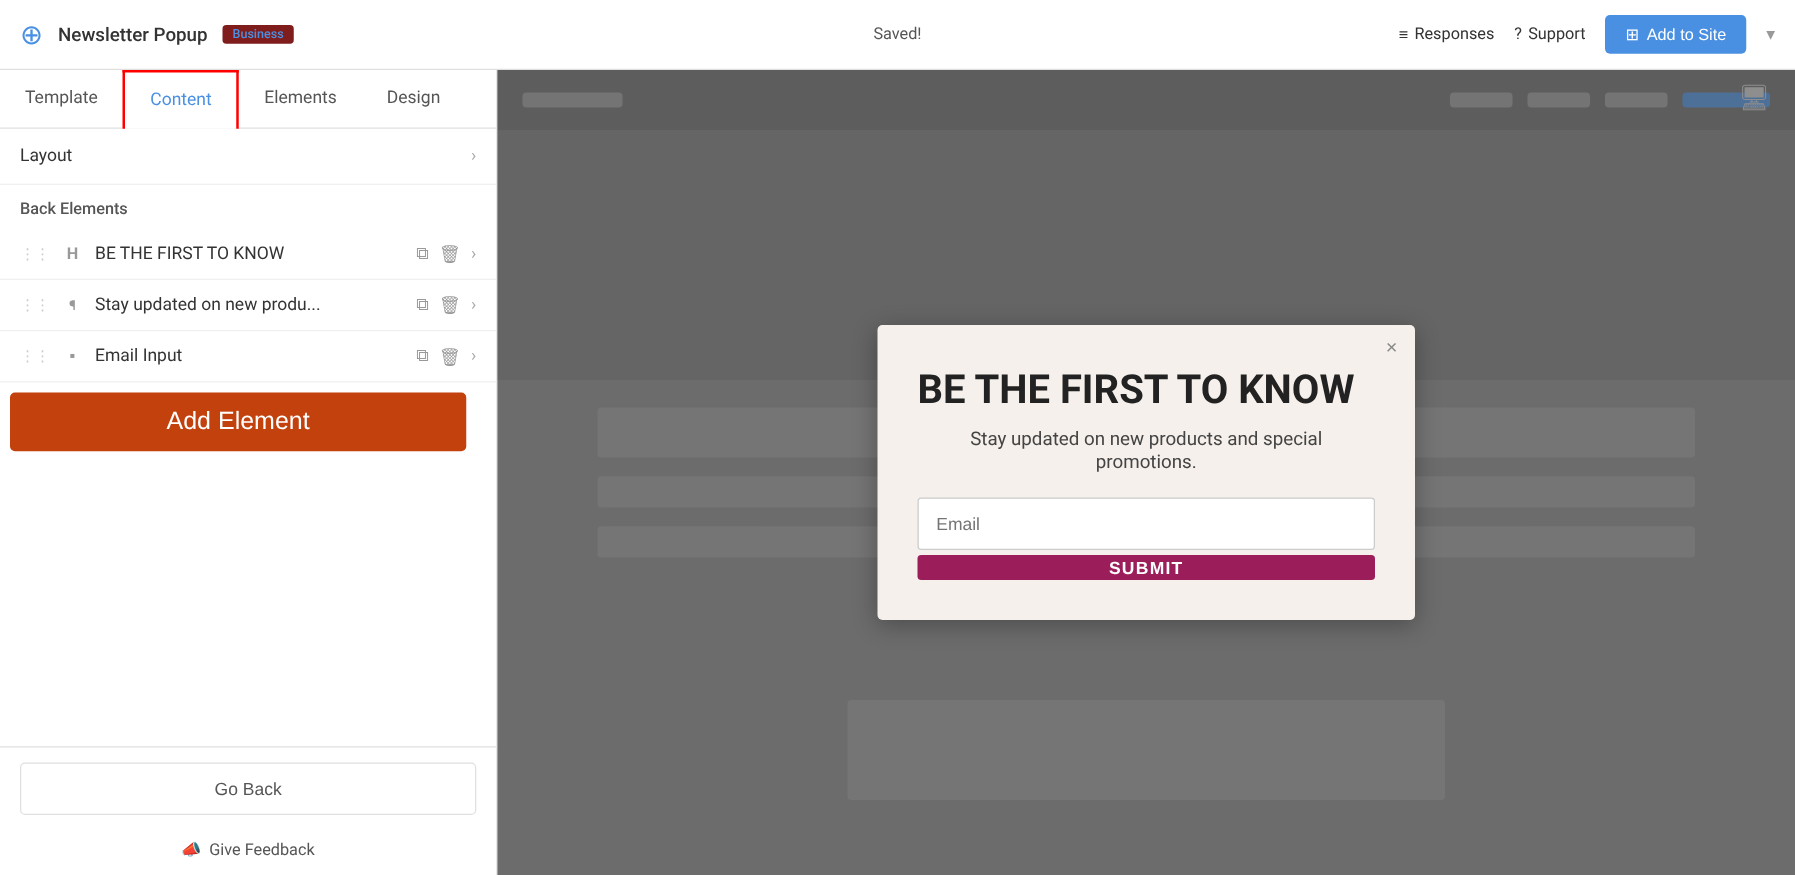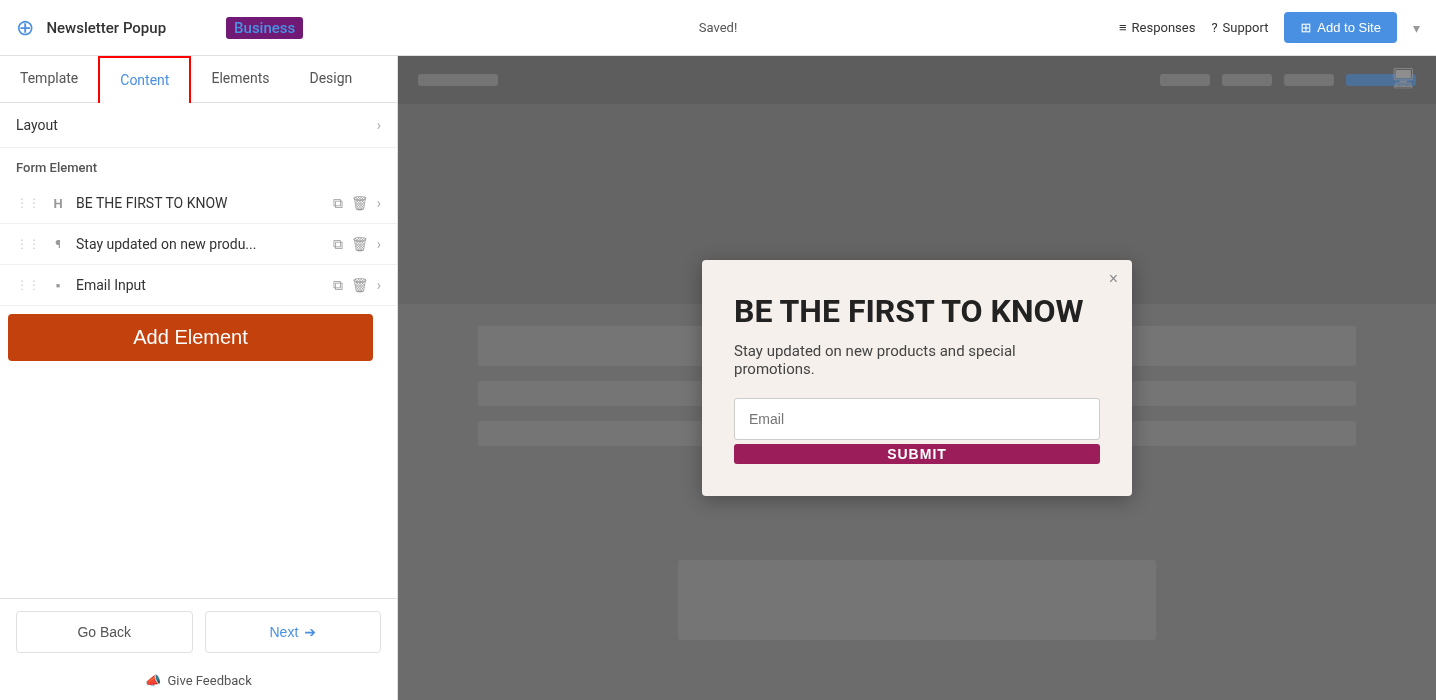--- a/index.html
+++ b/index.html
@@ -7,22 +7,22 @@
 
     
     .header {
       display: flex; align-items: center; height: 56px;
       background: #fff; border-bottom: 1px solid #e0e0e0;
       padding: 0 16px; gap: 12px; position: relative; z-index: 10;
     }
     .header-logo { color: #4a90e2; font-size: 22px; }
     .header-title { font-size: 15px; font-weight: 500; color: #333; }
     .header-badge {
-      background: #701a75; color: #4a90e2; font-size: 15px;
-      padding: 2px 8px; border-radius: 3px; font-weight: 500; margin-left: 48px;
+      background: #7f1d1d; color: #4a90e2; font-size: 10px;
+      padding: 2px 8px; border-radius: 3px; font-weight: 500;
     }
     .header-saved { color: #555; font-size: 13px; position: absolute; left: 50%; transform: translateX(-50%); }
     .header-right { display: flex; align-items: center; gap: 16px; margin-left: auto; }
     .header-responses { display: flex; align-items: center; gap: 5px; color: #333; font-size: 13px; cursor: pointer; }
     .header-support { display: flex; align-items: center; gap: 5px; color: #333; font-size: 13px; cursor: pointer; }
     .header-add-btn {
       background: #4a90e2; color: #fff; border: none; border-radius: 4px;
       padding: 8px 16px; font-size: 13px; cursor: pointer; display: flex; align-items: center; gap: 6px;
     }
     .header-chevron { color: #999; font-size: 14px; cursor: pointer; }
@@ -121,21 +121,21 @@
       background: #f5f0eb; border-radius: 4px; padding: 32px;
       width: 430px; position: relative; box-shadow: 0 4px 20px rgba(0,0,0,0.3);
     }
     .popup-close {
       position: absolute; top: 10px; right: 14px;
       color: #888; font-size: 16px; cursor: pointer; background: none; border: none;
     }
     .popup-title {
       font-size: 32px; font-weight: 700; color: #222; line-height: 1.2; margin-bottom: 12px;
     }
-    .popup-subtitle { font-size: 15px; color: #444; margin-bottom: 20px; }
+    .popup-subtitle { font-size: 15px; color: #444; margin-bottom: 20px; text-align: center; }
     .popup-email-input {
       width: 100%; padding: 12px 14px; border: 1px solid #ccc; border-radius: 3px;
       font-size: 14px; color: #999; margin-bottom: 4px; background: #fff;
       outline: none;
     }
     .popup-submit-btn {
       width: 100%; padding: 2px; background: #9b1d5a; color: #fff;
       border: none; border-radius: 3px; font-size: 14px; font-weight: 600;
       letter-spacing: 1px; cursor: pointer;
     }
@@ -186,21 +186,21 @@
 
     <div class="panel-content">
 
       
       <div class="layout-row">
         <span class="layout-label">Layout</span>
         <span class="chevron-right">›</span>
       </div>
 
       
-      <div class="section-label">Form Element</div>
+      <div class="section-label">Back Elements</div>
 
       
       <div class="element-row">
         <span class="drag-handle">⋮⋮</span>
         <span class="element-icon">H</span>
         <span class="element-name">BE THE FIRST TO KNOW</span>
         <div class="element-actions">
           <span class="action-icon">⧉</span>
           <span class="action-icon">🗑</span>
           <span class="chevron-right">›</span>
@@ -232,24 +232,20 @@
       </div>
 
       
       <button class="add-element-btn">Add Element</button>
 
     </div>
 
     <div>
       <div class="bottom-bar">
         <button class="go-back-btn">Go Back</button>
-        <button class="next-btn">
-          <span>Next</span>
-          <span>➔</span>
-        </button>
       </div>
       <div class="feedback-row">
         <span>📣</span>
         <span>Give Feedback</span>
       </div>
     </div>
   </div>
 
   <div class="preview-area">
 

